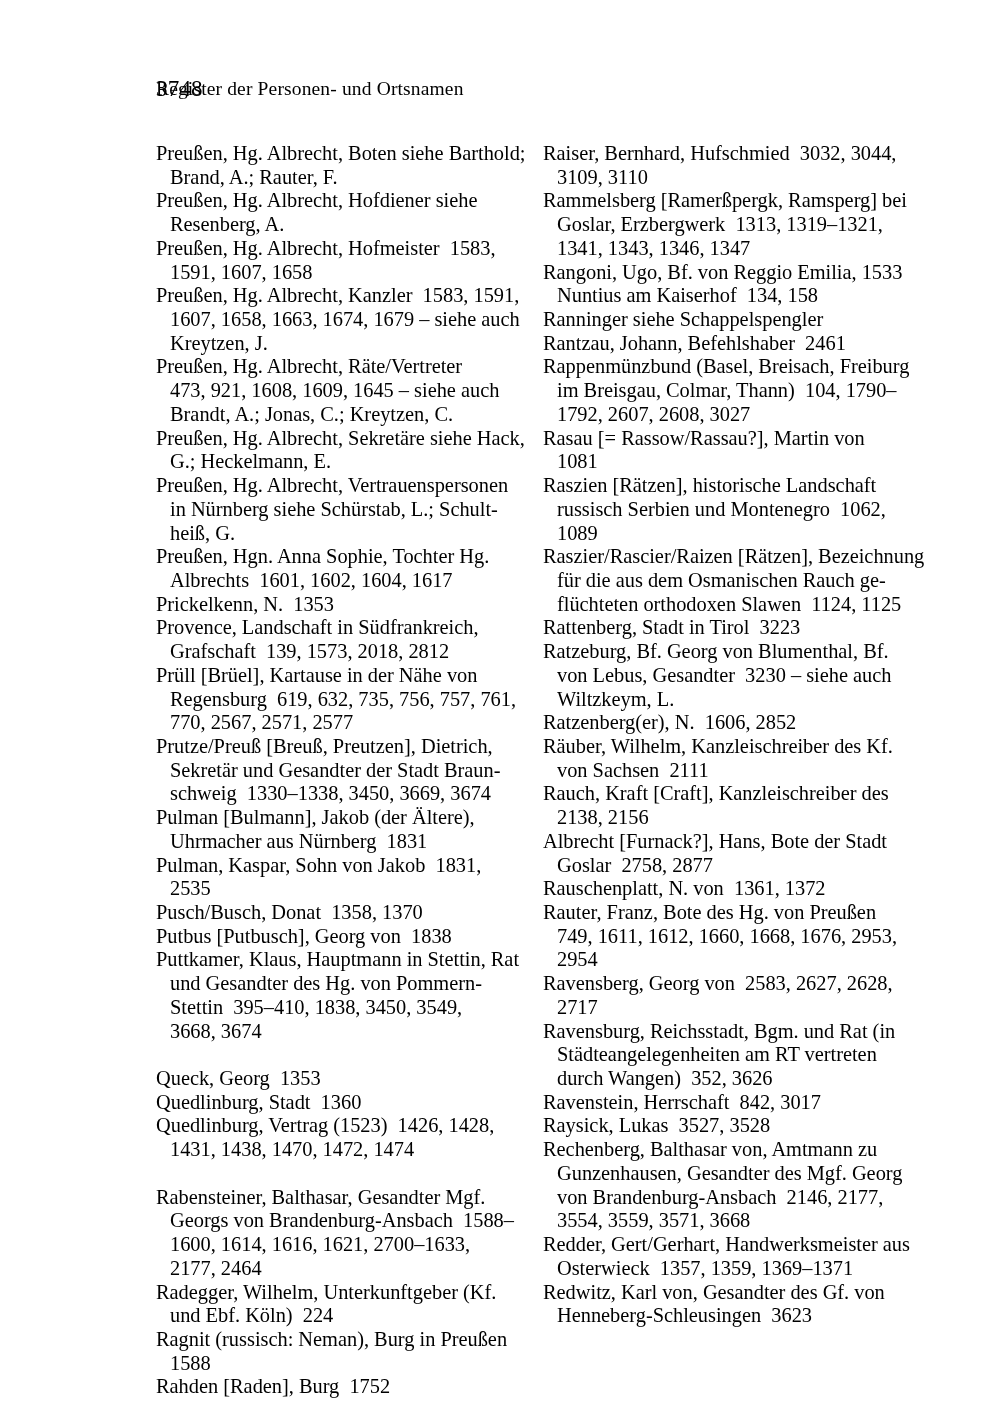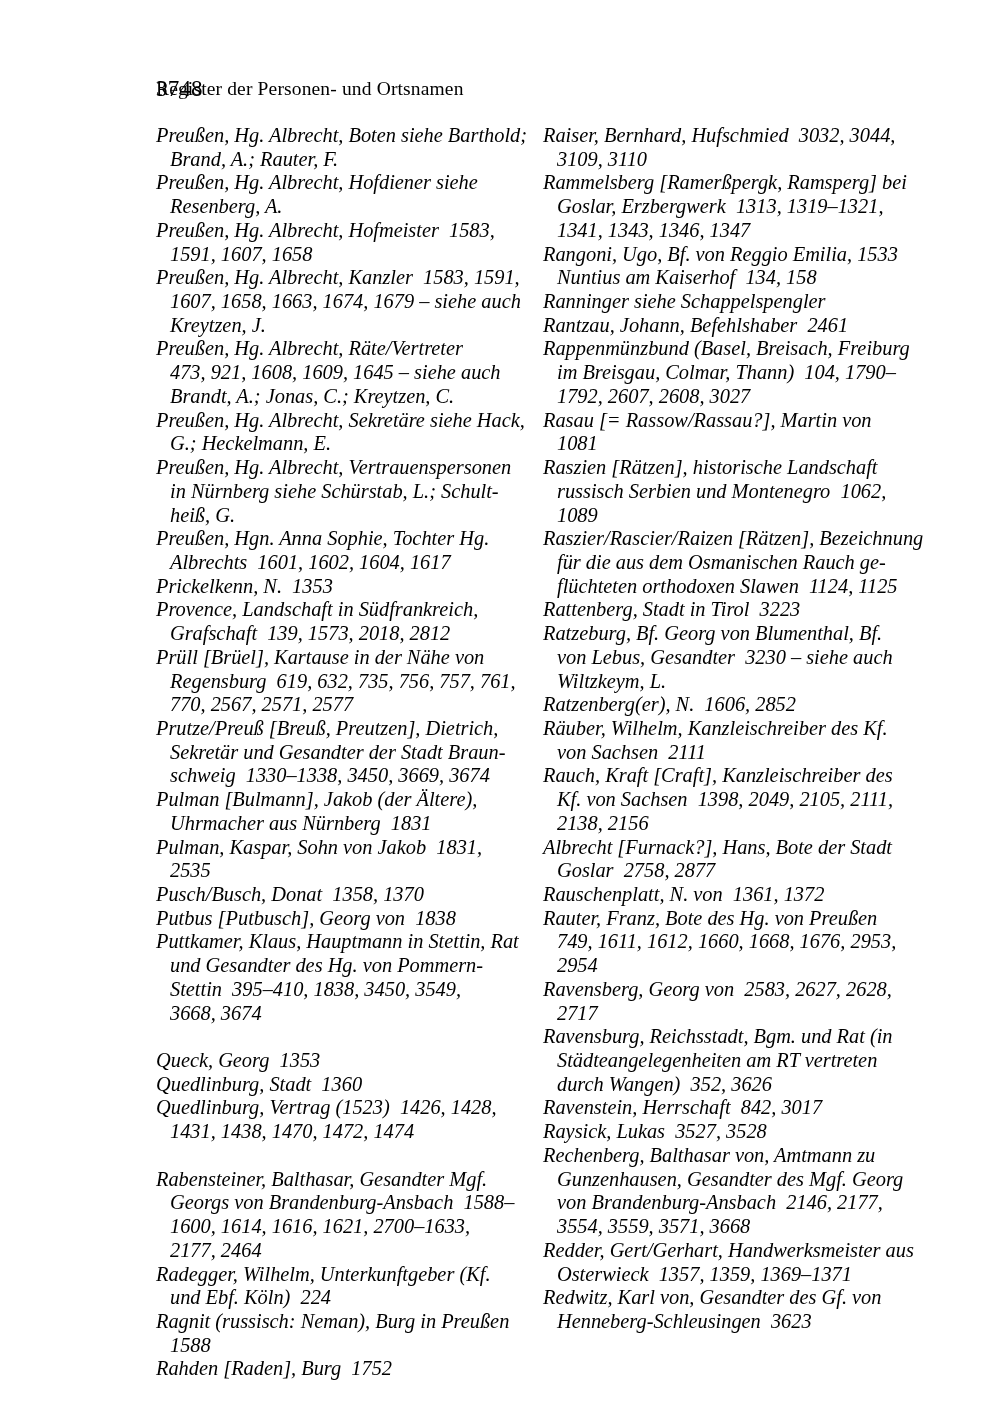--- a/index.html
+++ b/index.html
@@ -51,23 +51,22 @@
 
   
   #columns {
     position: absolute;
     left: 0;
     top: 124px;
     width: 1004px;
   }
   .column {
     position: absolute;
-    top: 0;
+    top: 18px;
     width: 378px;
-    font-style: italic;
   }
   #col-left  { left: 156px; }
   #col-right { left: 543px; }
 
   .entry {
     margin: 0;
     padding: 0;
   }
   .ln {
     display: block;
@@ -242,21 +241,20 @@
         </div>
         <div class="entry">
           <span class="ln">Ratzenberg(er), N.  1606, 2852</span>
         </div>
         <div class="entry">
           <span class="ln">Räuber, Wilhelm, Kanzleischreiber des Kf.</span>
           <span class="ln i">von Sachsen  2111</span>
         </div>
         <div class="entry">
           <span class="ln">Rauch, Kraft [Craft], Kanzleischreiber des</span>
-          <span class="ln i">Kf. von Sachsen  1398, 2049, 2105, 2111,</span>
           <span class="ln i">2138, 2156</span>
         </div>
         <div class="entry">
           <span class="ln">Albrecht [Furnack?], Hans, Bote der Stadt</span>
           <span class="ln i">Goslar  2758, 2877</span>
         </div>
         <div class="entry">
           <span class="ln">Rauschenplatt, N. von  1361, 1372</span>
         </div>
         <div class="entry">

